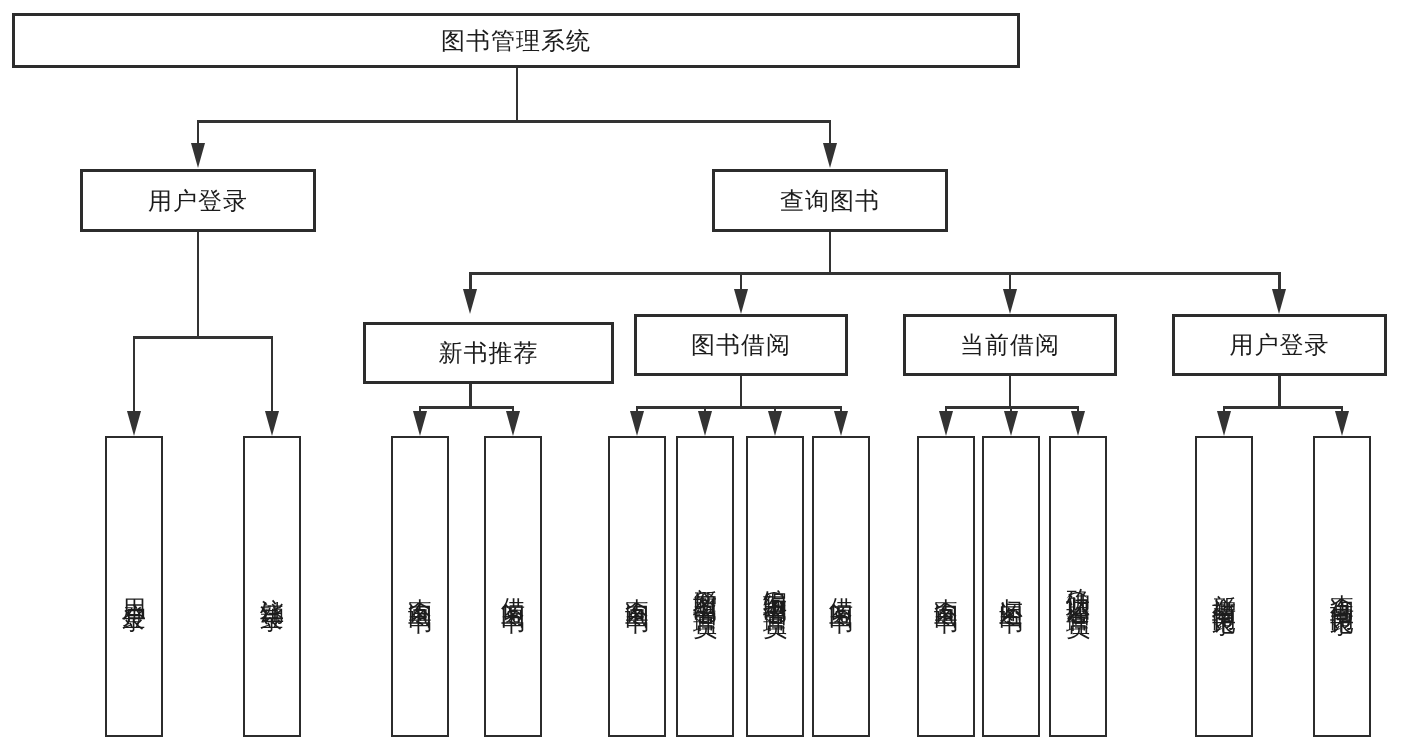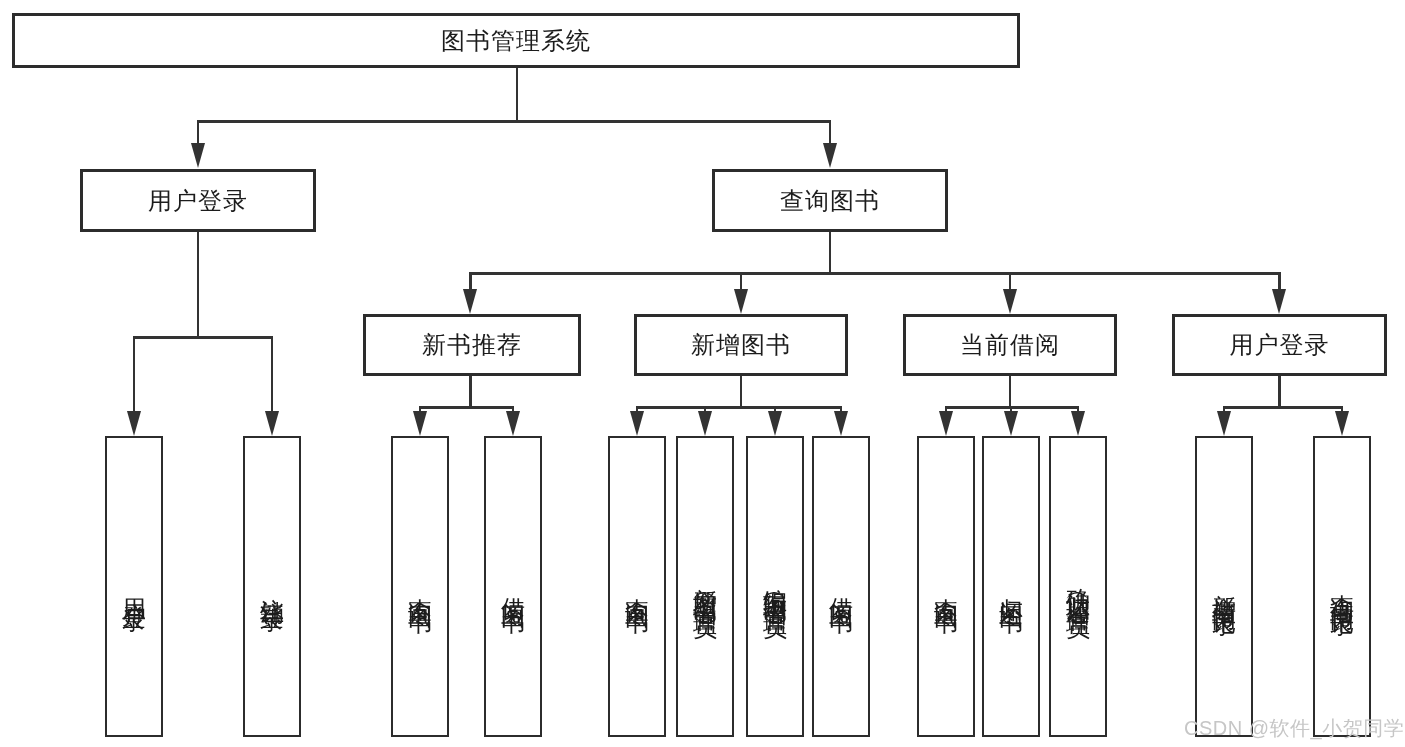--- a/index.html
+++ b/index.html
@@ -53,25 +53,25 @@
   <div class="hline" style="left:469.25px;top:272px;width:811.5px;"></div>
   <div class="vline" style="left:469.25px;top:272px;height:17px;"></div>
   <div class="arrow" style="left:463px;top:289px;"></div>
   <div class="vline" style="left:739.75px;top:272px;height:17px;"></div>
   <div class="arrow" style="left:733.5px;top:289px;"></div>
   <div class="vline" style="left:1008.75px;top:272px;height:17px;"></div>
   <div class="arrow" style="left:1002.5px;top:289px;"></div>
   <div class="vline" style="left:1278.25px;top:272px;height:17px;"></div>
   <div class="arrow" style="left:1272px;top:289px;"></div>
 
-  <div class="box" style="left:363px;top:314px;width:218px;height:62px;">
+  <div class="box" style="left:363px;top:322px;width:251px;height:62px;">
     <span class="hlabel">新书推荐</span>
   </div>
   <div class="box" style="left:634px;top:314px;width:214px;height:62px;">
-    <span class="hlabel">新增图书</span>
+    <span class="hlabel">图书借阅</span>
   </div>
   <div class="box" style="left:903px;top:314px;width:214px;height:62px;">
     <span class="hlabel">当前借阅</span>
   </div>
   <div class="box" style="left:1172px;top:314px;width:215px;height:62px;">
     <span class="hlabel">用户登录</span>
   </div>
 
   <div class="vline" style="left:469.25px;top:376px;height:30px;"></div>
   <div class="hline" style="left:418.75px;top:406px;width:95.5px;"></div>
@@ -144,15 +144,14 @@
     <span class="vtext">确认归还（管理员）</span>
   </div>
 
   <div class="box leaf" style="left:1195px;top:436px;width:58px;height:301px;">
     <span class="vtext">新增借阅记录</span>
   </div>
   <div class="box leaf" style="left:1313px;top:436px;width:58px;height:301px;">
     <span class="vtext">查询借阅记录</span>
   </div>
 
-  <div class="watermark">CSDN @软件_小贺同学</div>
 
 </div>
 
 </body></html>

